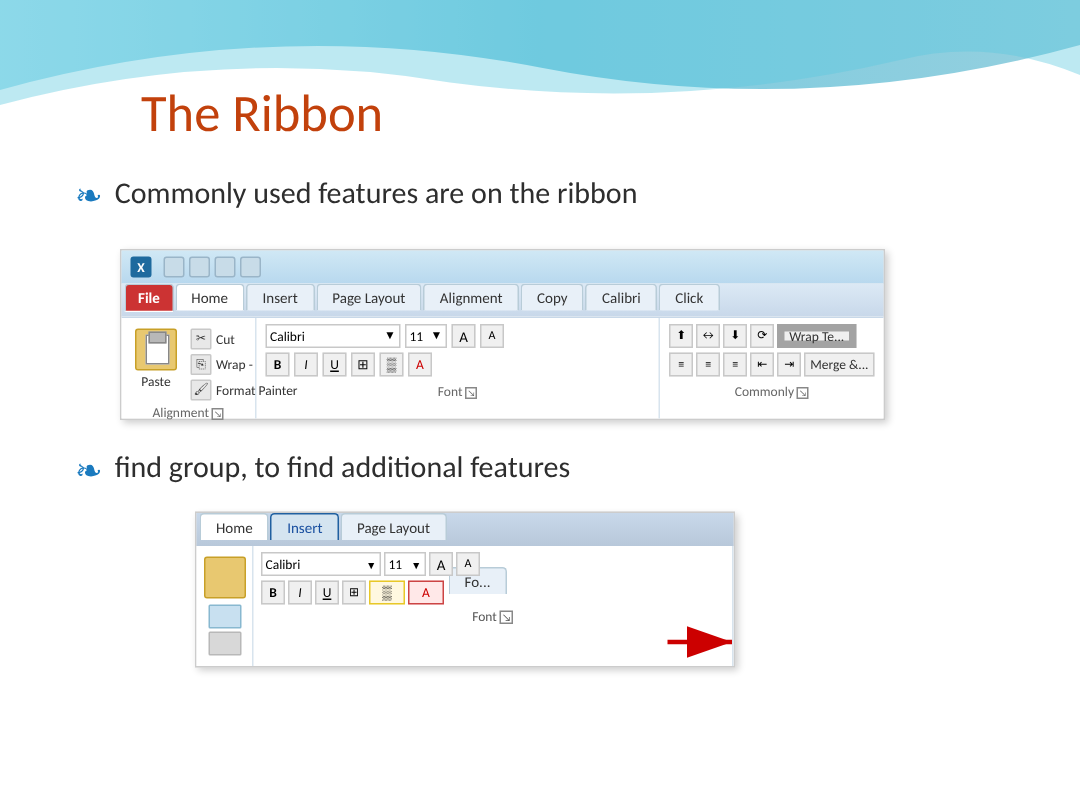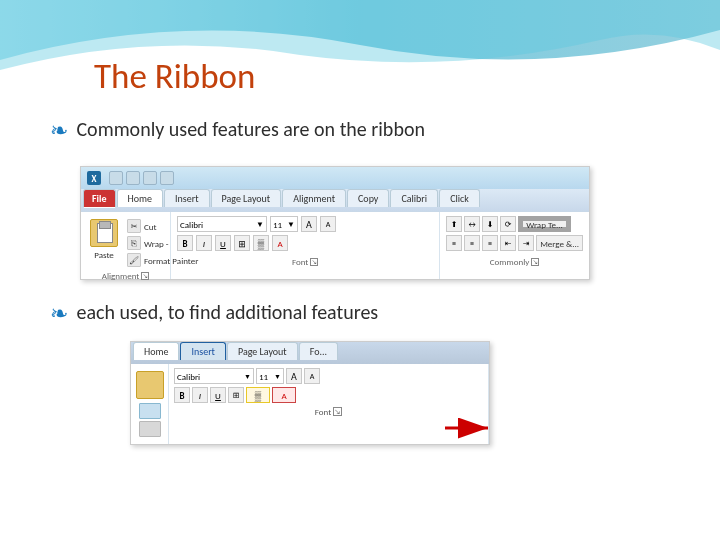--- a/index.html
+++ b/index.html
@@ -560,33 +560,33 @@
           <span class="group-expander">↘</span>
         </div>
       </div>
     </div>
   </div>
 
   
   <div class="bullet-point second-bullet" style="margin-top:4px;">
     <span class="bullet-icon">❧</span>
     <div style="display:flex; flex-direction:column;">
-      <span class="bullet-text">each used, to find additional features</span>
+      <span class="bullet-text">find group, to find additional features</span>
     </div>
   </div>
 
   
   <div class="screenshot-container2">
     <div class="ribbon-screenshot2">
       
       <div class="ribbon-tabs" style="background: linear-gradient(to bottom, #c8d8ea, #b8c8da);">
         <div class="ribbon-tab" style="background:white; font-size:10px;">Home</div>
         <div class="ribbon-tab" style="background:#d4e4f0; border:1px solid #2060a0; border-bottom:none; font-size:10px; color:#1a50a0;">Insert</div>
         <div class="ribbon-tab" style="font-size:10px;">Page Layout</div>
-        <div class="ribbon-tab" style="font-size:10px;">Fo...</div>
+        <div class="ribbon-tab" style="font-size:10px;margin-top:36px;">Fo...</div>
       </div>
       
       <div class="ribbon-body2">
 
         <div style="width:38px; border-right:1px solid #d8e4ee; display:flex; flex-direction:column; align-items:center; justify-content:center; padding:4px;">
           <div style="width:28px; height:28px; background:#e8c870; border:1px solid #c8a028; border-radius:2px; margin-bottom:4px;"></div>
           <div style="width:22px; height:16px; background:#c8e0f0; border:1px solid #88b8d0; border-radius:1px; margin-bottom:2px;"></div>
           <div style="width:22px; height:16px; background:#d8d8d8; border:1px solid #b8b8b8; border-radius:1px;"></div>
         </div>
 

